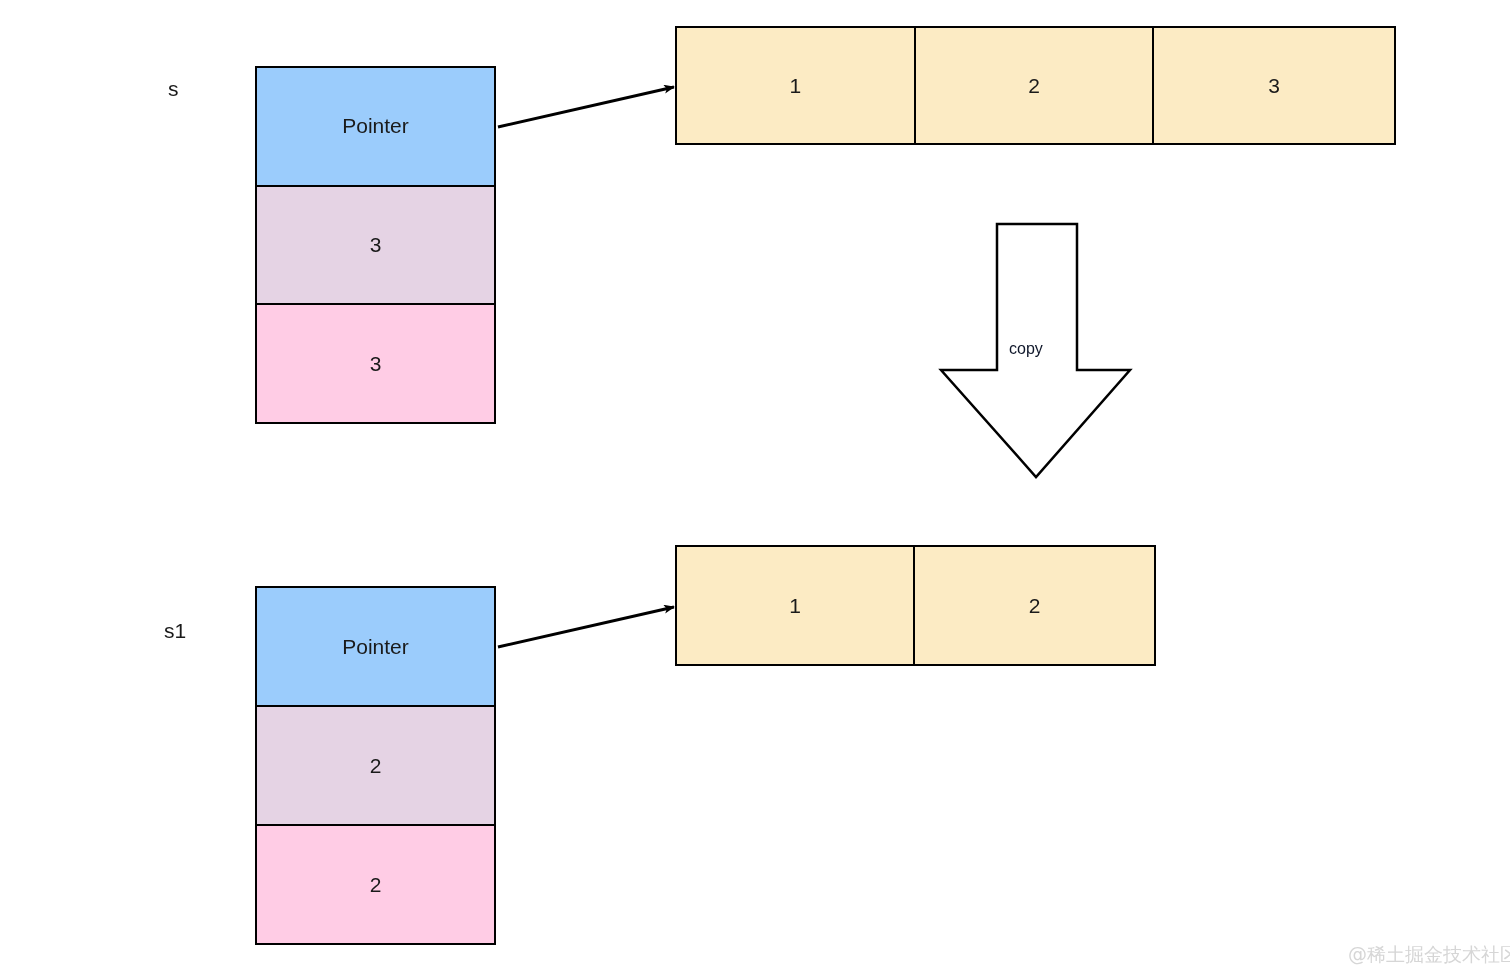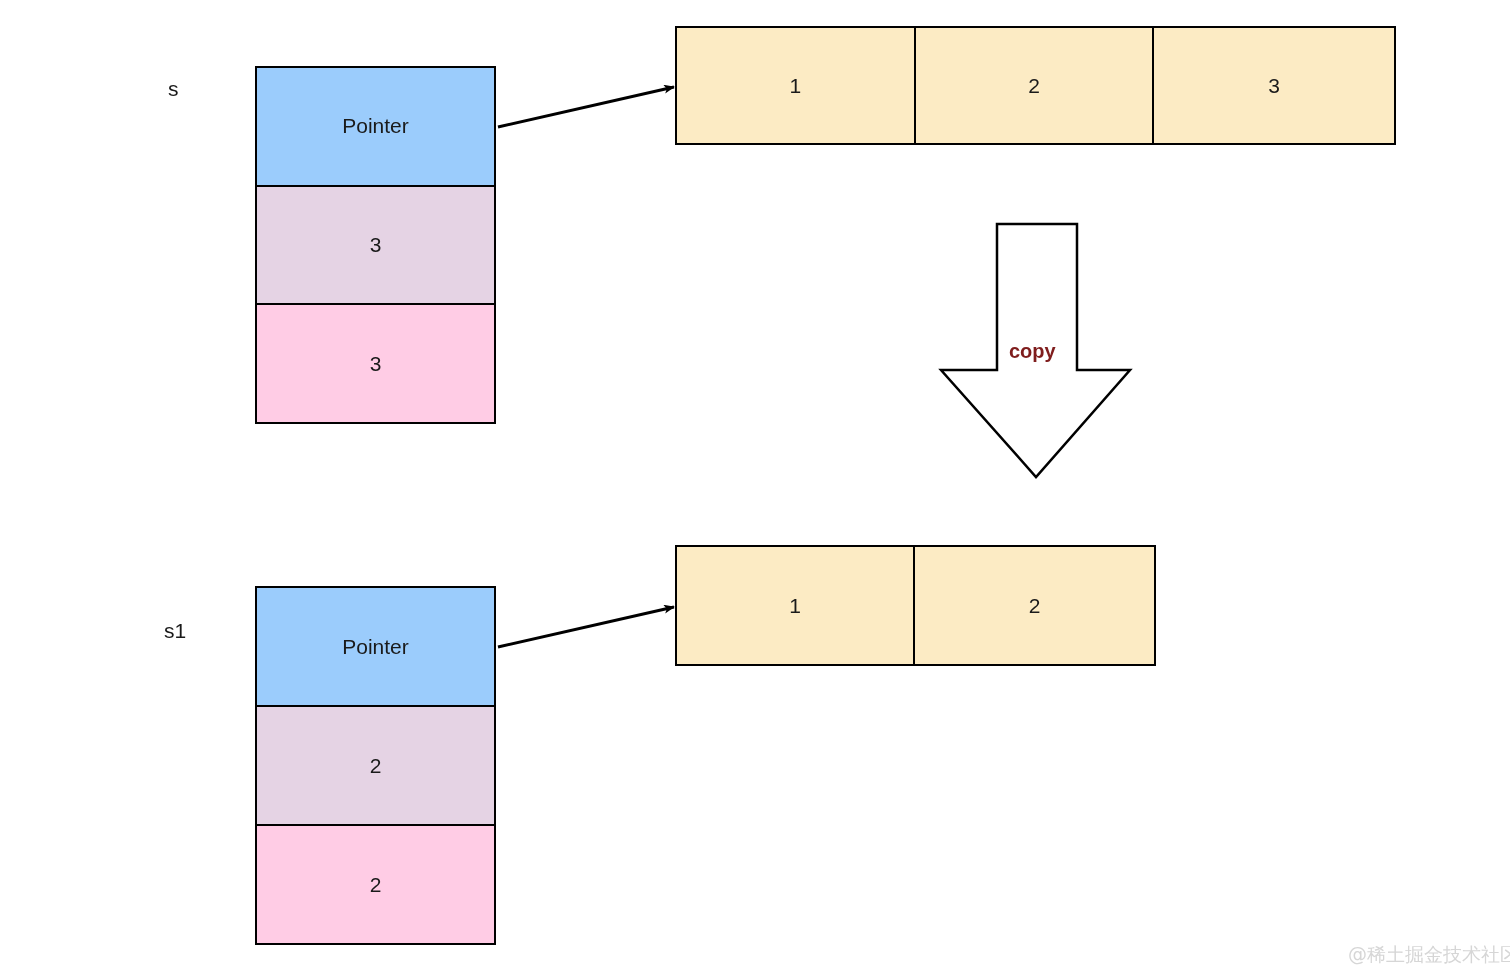--- a/index.html
+++ b/index.html
@@ -74,24 +74,23 @@
     position: absolute;
     left: 0;
     top: 0;
     width: 1510px;
     height: 976px;
     pointer-events: none;
     overflow: visible;
   }
   .copy-label {
     position: absolute;
-    font-size: 20px;
-    color: #7f1d1d;
+    font-size: 16px;
+    color: #0f172a;
     white-space: nowrap;
-    font-weight: bold;
   }
 
   .watermark {
     position: absolute;
     font-size: 19px;
     color: #d6d6d6;
     white-space: nowrap;
     font-family: "DejaVu Sans", sans-serif;
   }
 </style>

